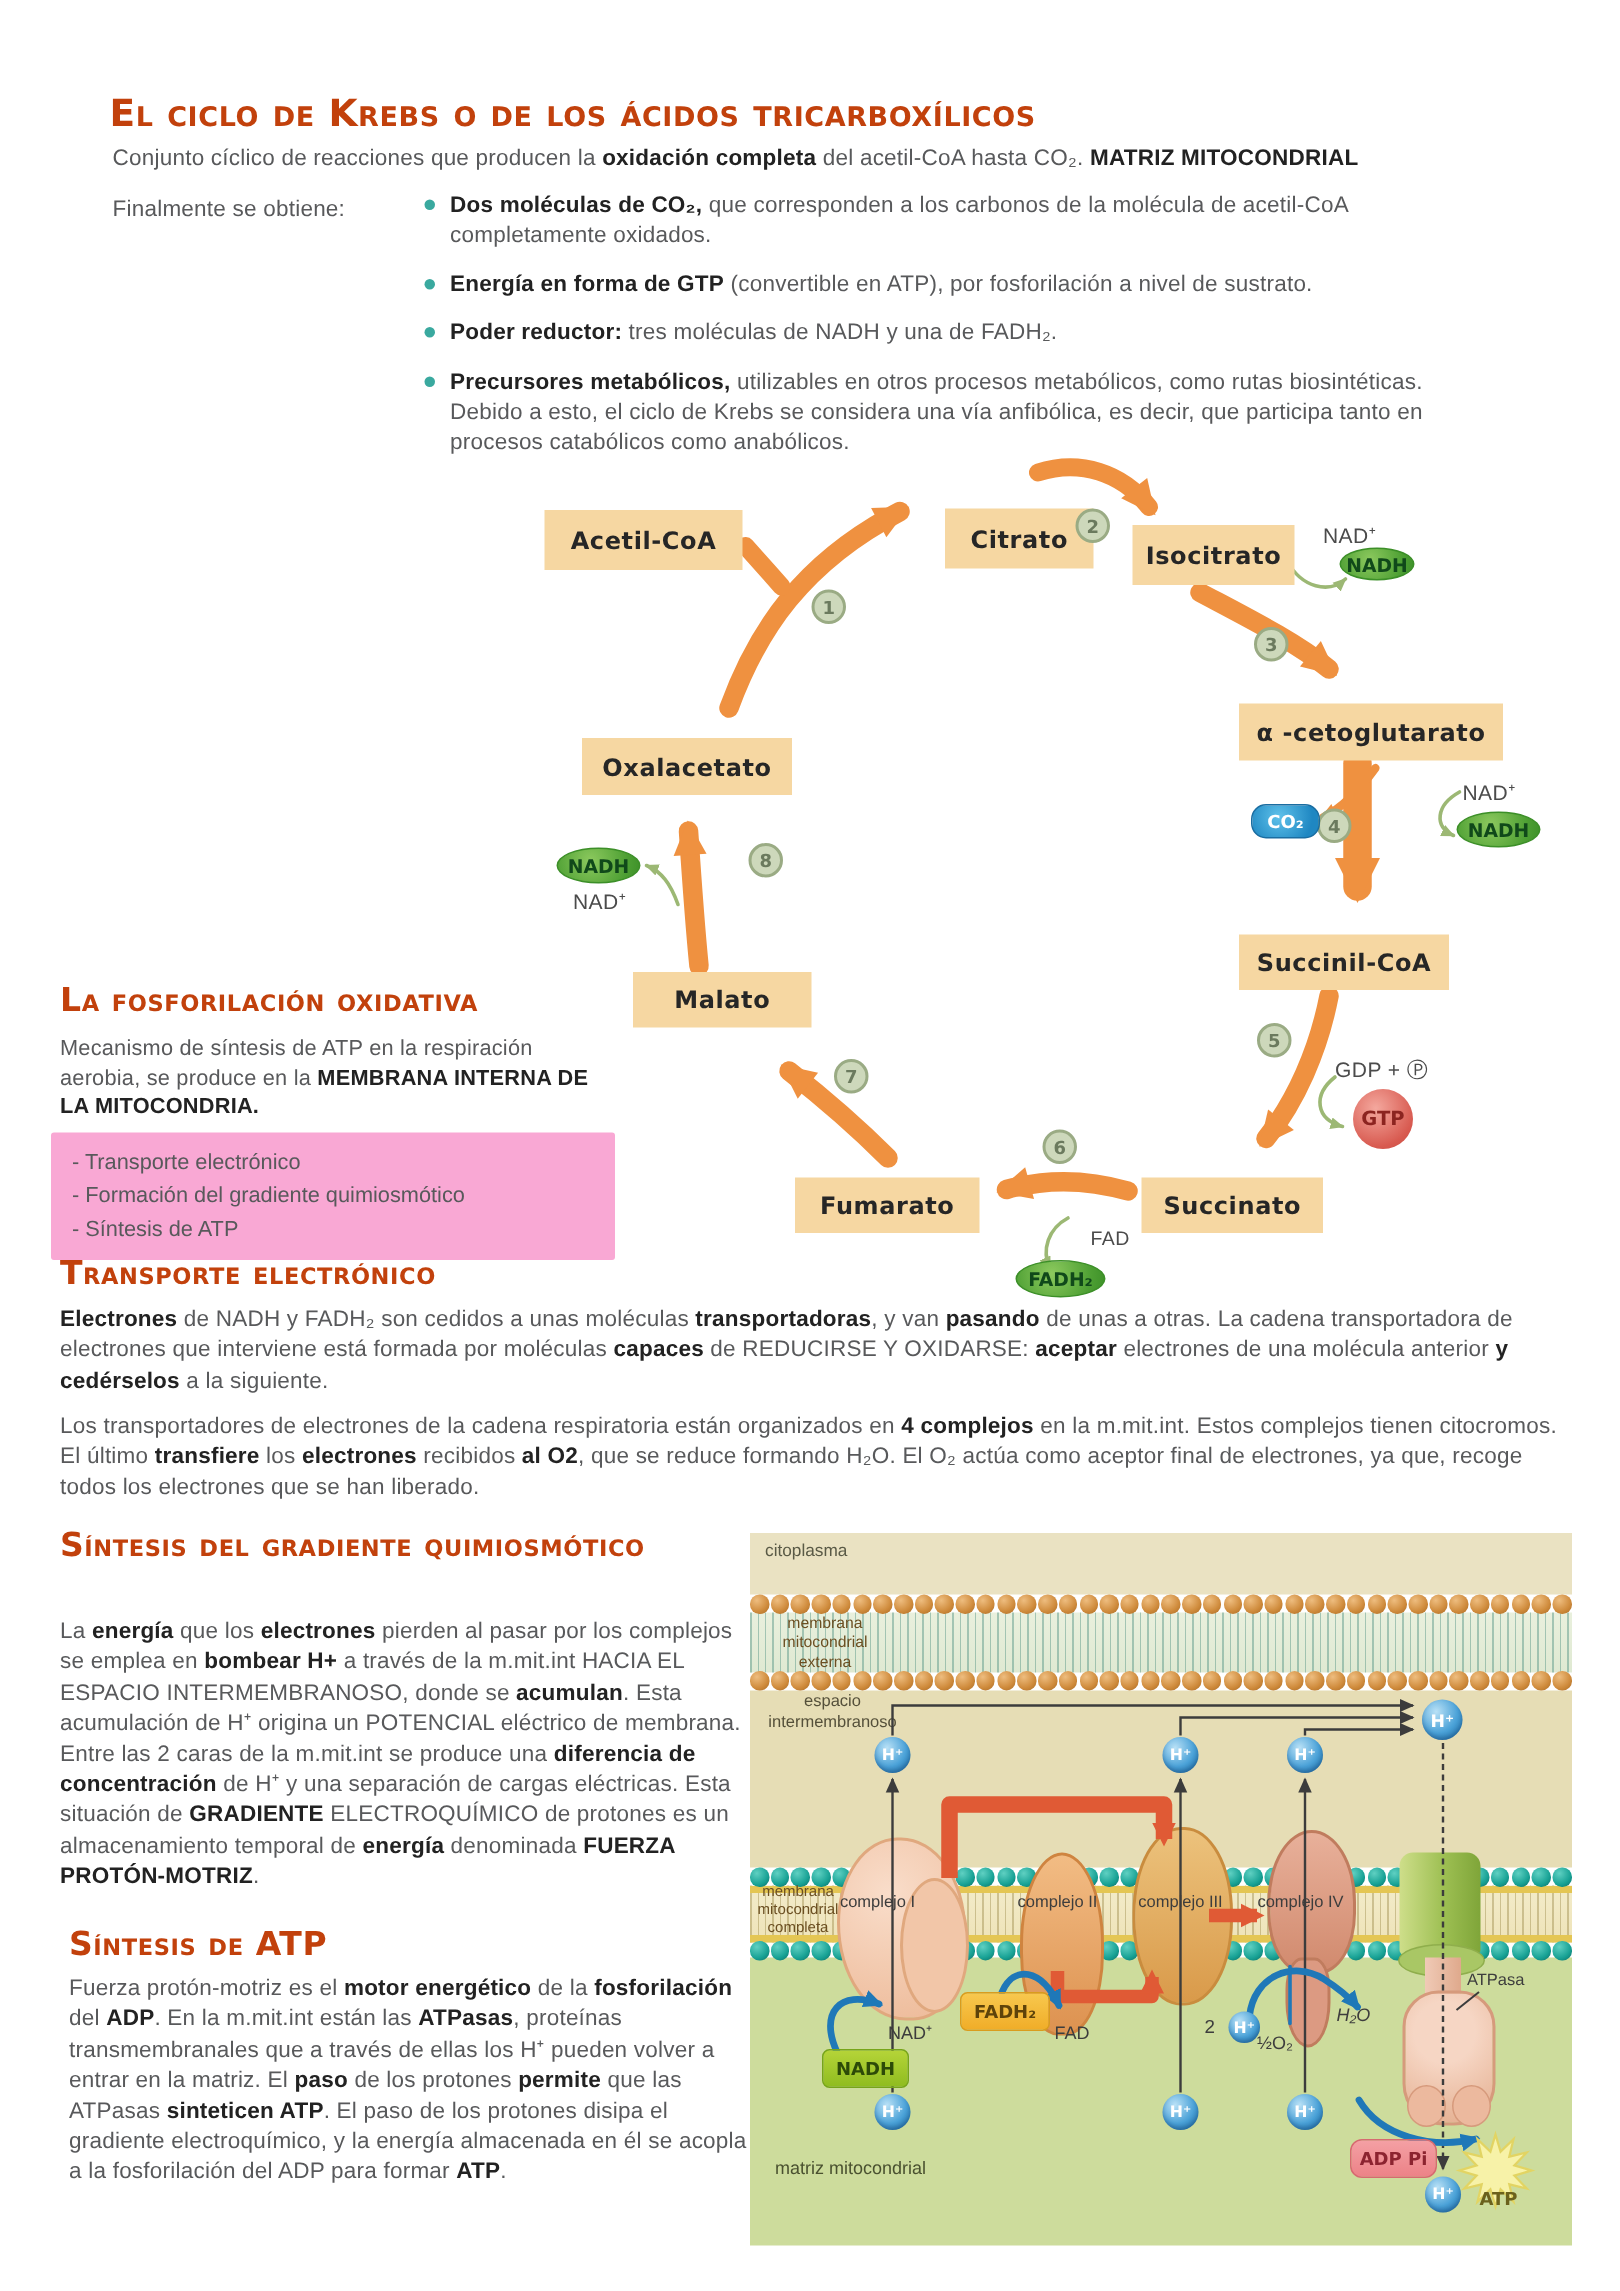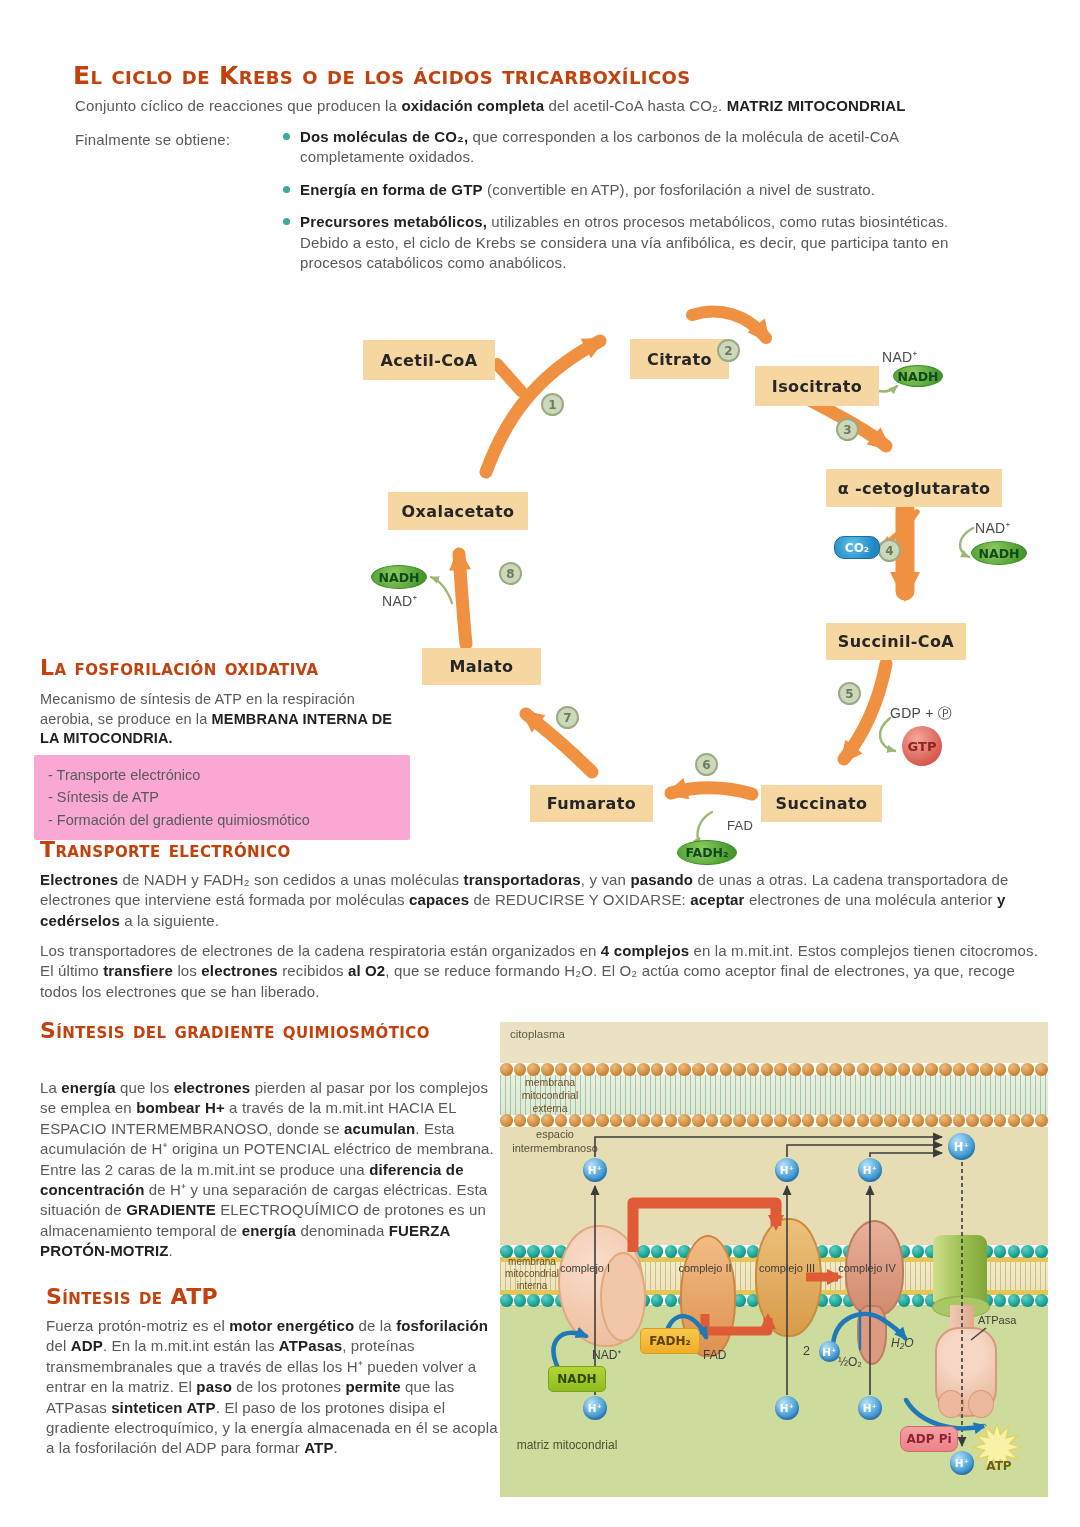--- a/index.html
+++ b/index.html
@@ -74,30 +74,34 @@
     <div class="bullet-item">
         <span class="bdot"></span>
         <span class="bt"><span class="b">Dos moléculas de CO₂,</span><span> que corresponden a los carbonos de la molécula de acetil-CoA completamente oxidados.</span></span>
       </div>
     <div class="bullet-item">
         <span class="bdot"></span>
         <span class="bt"><span class="b">Energía en forma de GTP</span><span> (convertible en ATP), por fosforilación a nivel de sustrato.</span></span>
       </div>
     <div class="bullet-item">
         <span class="bdot"></span>
+        <span class="bt"><span class="b">Poder reductor:</span><span> tres moléculas de NADH y una de FADH₂.</span></span>
+      </div>
+    <div class="bullet-item">
+        <span class="bdot"></span>
         <span class="bt"><span class="b">Precursores metabólicos,</span><span> utilizables en otros procesos metabólicos, como rutas biosintéticas. Debido a esto, el ciclo de Krebs se considera una vía anfibólica, es decir, que participa tanto en procesos catabólicos como anabólicos.</span></span>
       </div>
   </div>
 
   <div class="abs h-script" style="left:40px;top:656px;font-size:22px;">La fosforilación oxidativa</div>
   <div class="abs bt" style="left:40px;top:690px;width:368px;font-size:14.5px;"><span>Mecanismo de síntesis de ATP en la respiración aerobia, se produce en la </span><span class="b">MEMBRANA INTERNA DE LA MITOCONDRIA.</span></div>
   <div class="abs greybox" style="left:34px;top:755px;width:348px;">
     <div>- Transporte electrónico</div>
+    <div>- Formación del gradiente quimiosmótico</div>
     <div>- Síntesis de ATP</div>
-    <div>- Formación del gradiente quimiosmótico</div>
   </div>
 
   <div class="abs h-script" style="left:40px;top:838px;font-size:22px;">Transporte electrónico</div>
   <div class="abs bt" style="left:40px;top:870px;width:1008px;"><span class="b">Electrones</span><span> de NADH y FADH₂ son cedidos a unas moléculas </span><span class="b">transportadoras</span><span>, y van </span><span class="b">pasando</span><span> de unas a otras. La cadena transportadora de electrones que interviene está formada por moléculas </span><span class="b">capaces</span><span> de REDUCIRSE Y OXIDARSE: </span><span class="b">aceptar</span><span> electrones de una molécula anterior </span><span class="b">y cedérselos</span><span> a la siguiente.</span></div>
   <div class="abs bt" style="left:40px;top:941px;width:1008px;"><span>Los transportadores de electrones de la cadena respiratoria están organizados en </span><span class="b">4 complejos</span><span> en la m.mit.int. Estos complejos tienen citocromos. El último </span><span class="b">transfiere</span><span> los </span><span class="b">electrones</span><span> recibidos </span><span class="b">al O2</span><span>, que se reduce formando H₂O. El O₂ actúa como aceptor final de electrones, ya que, recoge todos los electrones que se han liberado.</span></div>
 
   <div class="abs h-script" style="left:40px;top:1019px;font-size:22px;width:430px;">Síntesis del gradiente quimiosmótico</div>
   <div class="abs bt" style="left:40px;top:1078px;width:464px;"><span>La </span><span class="b">energía</span><span> que los </span><span class="b">electrones</span><span> pierden al pasar por los complejos se emplea en </span><span class="b">bombear H+</span><span> a través de la m.mit.int HACIA EL ESPACIO INTERMEMBRANOSO, donde se </span><span class="b">acumulan</span><span>. Esta acumulación de H⁺ origina un POTENCIAL eléctrico de membrana. Entre las 2 caras de la m.mit.int se produce una </span><span class="b">diferencia de concentración</span><span> de H⁺ y una separación de cargas eléctricas. Esta situación de </span><span class="b">GRADIENTE</span><span> ELECTROQUÍMICO de protones es un almacenamiento temporal de </span><span class="b">energía</span><span> denominada </span><span class="b">FUERZA PROTÓN-MOTRIZ</span><span>.</span></div>
 
   <div class="abs h-script" style="left:46px;top:1285px;font-size:22px;">Síntesis de ATP</div>
@@ -289,21 +293,21 @@
     <div class="blob" style="left:433px;top:213px;width:54px;height:68px;border-radius:9px 9px 3px 3px;background:linear-gradient(90deg,#cede8a,#9dbf52 55%,#7fa539);"></div>
     <div class="blob" style="left:432px;top:274px;width:56px;height:20px;border-radius:50%;background:#a9c765;border:1px solid #8fae4c;"></div>
     <div class="blob" style="left:450px;top:283px;width:24px;height:28px;background:linear-gradient(90deg,#f0cab6,#dfa98c);"></div>
     <div class="blob" style="left:435px;top:305px;width:58px;height:86px;border-radius:24px 24px 28px 28px;background:radial-gradient(circle at 45% 30%,#f6d6c4 30%,#e3ac8c);border:2px solid #d69a7c;"></div>
     <div class="blob" style="left:438px;top:368px;width:24px;height:26px;border-radius:50%;background:#ecb99e;border:1px solid #d69a7c;"></div>
     <div class="blob" style="left:468px;top:368px;width:24px;height:26px;border-radius:50%;background:#ecb99e;border:1px solid #d69a7c;"></div>
 
     <div class="dlabel" style="left:10px;top:6px;font-size:11.5px;color:#5a5a46;">citoplasma</div>
     <div class="dlabel brown" style="left:4px;top:54px;width:92px;font-size:10.5px;line-height:1.22;text-align:center;">membrana mitocondrial externa</div>
     <div class="dlabel" style="left:0px;top:106px;width:110px;font-size:11px;line-height:1.25;text-align:center;color:#55503a;">espacio intermembranoso</div>
-    <div class="dlabel brown" style="left:0px;top:234px;width:64px;font-size:10px;line-height:1.2;text-align:center;">membrana mitocondrial interna</div>
+    <div class="dlabel brown" style="left:0px;top:234px;width:64px;font-size:10px;line-height:1.2;text-align:center;">membrana mitocondrial completa</div>
     <div class="dlabel" style="left:45px;top:240px;width:80px;font-size:11px;text-align:center;">complejo I</div>
     <div class="dlabel" style="left:165px;top:240px;width:80px;font-size:11px;text-align:center;">complejo II</div>
     <div class="dlabel" style="left:247px;top:240px;width:80px;font-size:11px;text-align:center;">complejo III</div>
     <div class="dlabel" style="left:327px;top:240px;width:80px;font-size:11px;text-align:center;">complejo IV</div>
     <div class="dlabel" style="left:12px;top:416px;width:110px;font-size:12px;line-height:1.3;text-align:center;color:#4a5130;">matriz mitocondrial</div>
     <div class="dlabel" style="left:478px;top:292px;font-size:11px;">ATPasa</div>
   </div>
 
   <svg class="arrows" width="1080" height="1527" viewBox="0 0 1080 1527">
     <defs>
@@ -374,21 +378,21 @@
       <path d="M 833 1344 C 836 1317 862 1307 882 1319 C 893 1326 900 1332 905 1338" marker-end="url(#mBl)"></path>
       <path d="M 860 1311 L 860 1349" stroke-width="2.4"></path>
       <path d="M 906 1400 C 920 1424 954 1433 984 1426" marker-end="url(#mBl)"></path>
     </g>
     <polygon id="atp-star" fill="#f7f2a8" stroke="#e2d463" stroke-width="1.5" points="997.0,1423.0 1000.4,1434.4 1009.0,1426.2 1006.2,1437.8 1017.8,1435.0 1009.6,1443.6 1021.0,1447.0 1009.6,1450.4 1017.8,1459.0 1006.2,1456.2 1009.0,1467.8 1000.4,1459.6 997.0,1471.0 993.6,1459.6 985.0,1467.8 987.8,1456.2 976.2,1459.0 984.4,1450.4 973.0,1447.0 984.4,1443.6 976.2,1435.0 987.8,1437.8 985.0,1426.2 993.6,1434.4"></polygon>
   </svg>
 
   <div class="cycle-layer">
     <div class="mbox" style="left:363px;top:340px;width:132px;height:40px;">Acetil-CoA</div>
     <div class="mbox" style="left:630px;top:339px;width:99px;height:40px;">Citrato</div>
-    <div class="mbox" style="left:755px;top:366px;width:124px;height:40px;">Isocitrato</div>
+    <div class="mbox" style="left:755px;top:350px;width:108px;height:40px;">Isocitrato</div>
     <div class="mbox" style="left:826px;top:469px;width:176px;height:38px;">α -cetoglutarato</div>
     <div class="mbox" style="left:826px;top:623px;width:140px;height:37px;">Succinil-CoA</div>
     <div class="mbox" style="left:761px;top:785px;width:121px;height:37px;">Succinato</div>
     <div class="mbox" style="left:530px;top:785px;width:123px;height:37px;">Fumarato</div>
     <div class="mbox" style="left:422px;top:648px;width:119px;height:37px;">Malato</div>
     <div class="mbox" style="left:388px;top:492px;width:140px;height:38px;">Oxalacetato</div>
 
     <div class="badge" style="left:541px;top:393px;">1</div>
     <div class="badge" style="left:717px;top:339px;">2</div>
     <div class="badge" style="left:836px;top:418px;">3</div>

